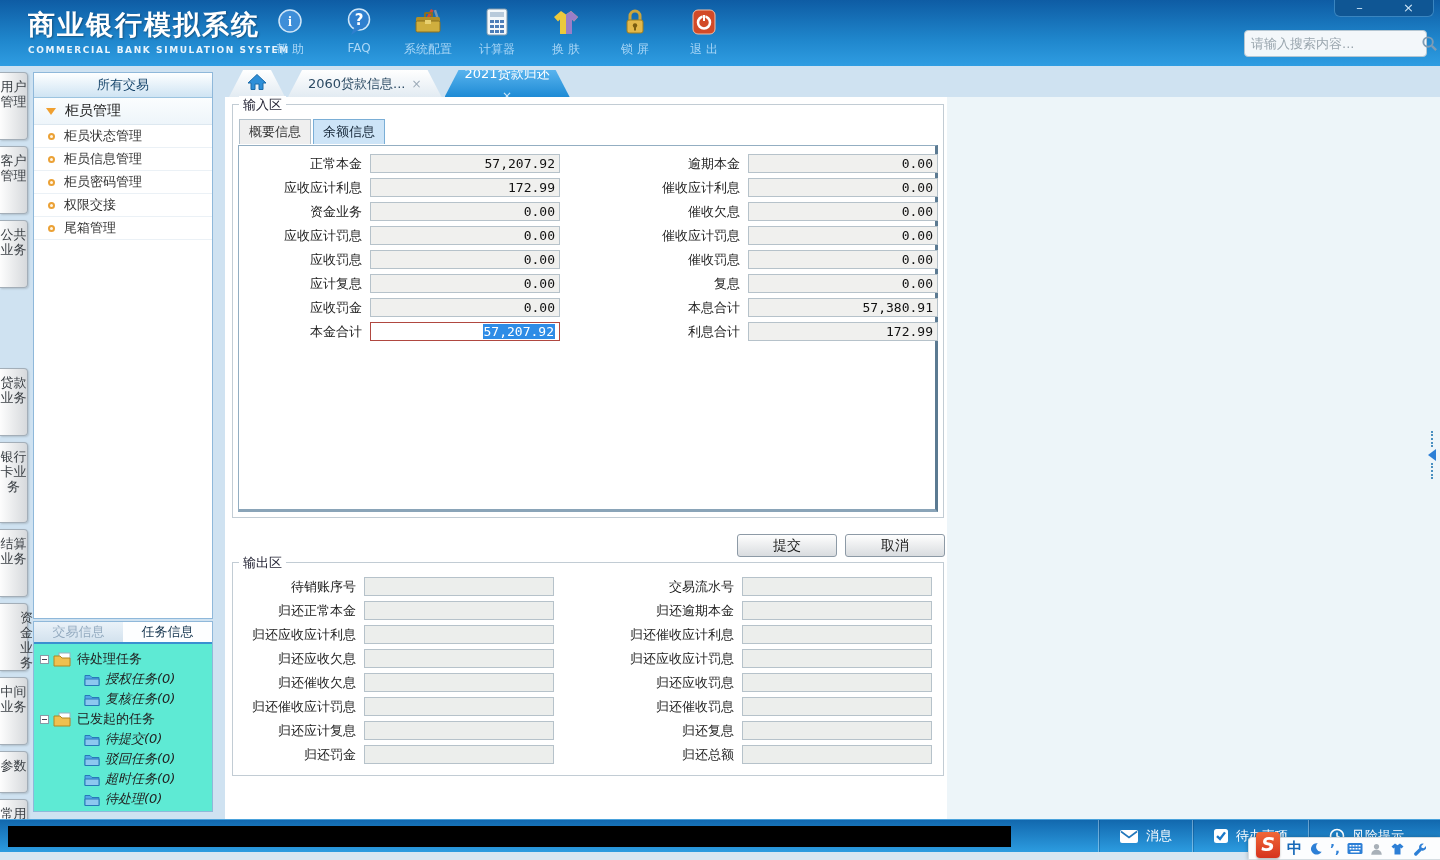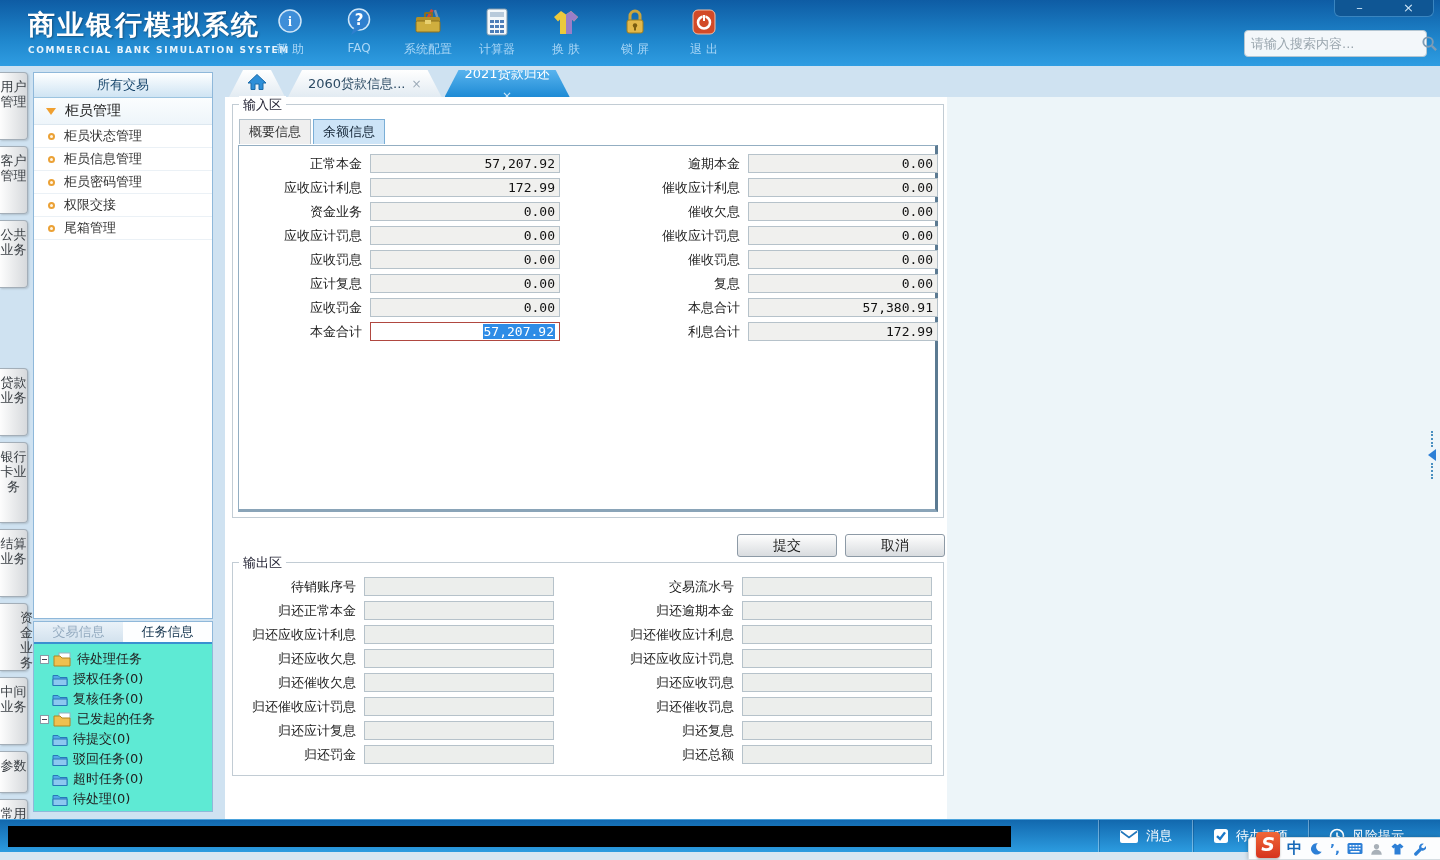--- a/index.html
+++ b/index.html
@@ -47,21 +47,21 @@
   .taskpanel { position:absolute; left:33px; top:621px; width:180px; height:191px; background:#5eead4; border:1px solid #8fb8da; }
   .tp-tabs { height:22px; display:flex; border-bottom:2px solid #3a90d0; }
   .tp-tab { flex:1; text-align:center; font-size:13px; line-height:20px; cursor:pointer; }
   .tp-tab.inactive { background:linear-gradient(180deg,#eaf2f9,#d3e2ee); color:#93aabf; }
   .tp-tab.active { background:#fdfeff; color:#14344e; }
   .tree { padding:5px 2px 0 6px; }
   .tree-row { display:flex; align-items:center; height:20px; font-size:13px; color:#222; cursor:pointer; white-space:nowrap; }
   .tree-row .lbl { margin-left:5px; }
   .ebox { width:9px; height:9px; border:1px solid #8899a6; background:#fff; position:relative; margin-right:4px; flex:none; }
   .ebox::after { content:""; position:absolute; left:1px; right:1px; top:3px; height:1px; background:#445; }
-  .tree-child { margin-left:12px; }
+  .tree-child { margin-left:44px;font-style:italic; }
   .tree-ic { flex:none; display:inline-flex; }
 
   
   .main { position:absolute; left:225px; top:70px; right:0; height:750px; }
   .tabbar { position:absolute; left:0; top:0; right:0; height:27px; display:flex; align-items:flex-end; gap:3px; padding-left:4px; }
   .mtab { height:27px; display:flex; align-items:center; justify-content:center; gap:6px; font-size:13px; color:#2b4a63;
     background:linear-gradient(180deg,#ffffff,#e2ebf2); cursor:pointer; padding:0 20px;
     clip-path:polygon(14px 0, calc(100% - 14px) 0, 100% 100%, 0 100%); }
   .mtab.home { padding:0 18px; }
   .mtab.active { background:linear-gradient(180deg,#58b3ee,#1e8bd5); color:#fff;flex-direction:column; }

